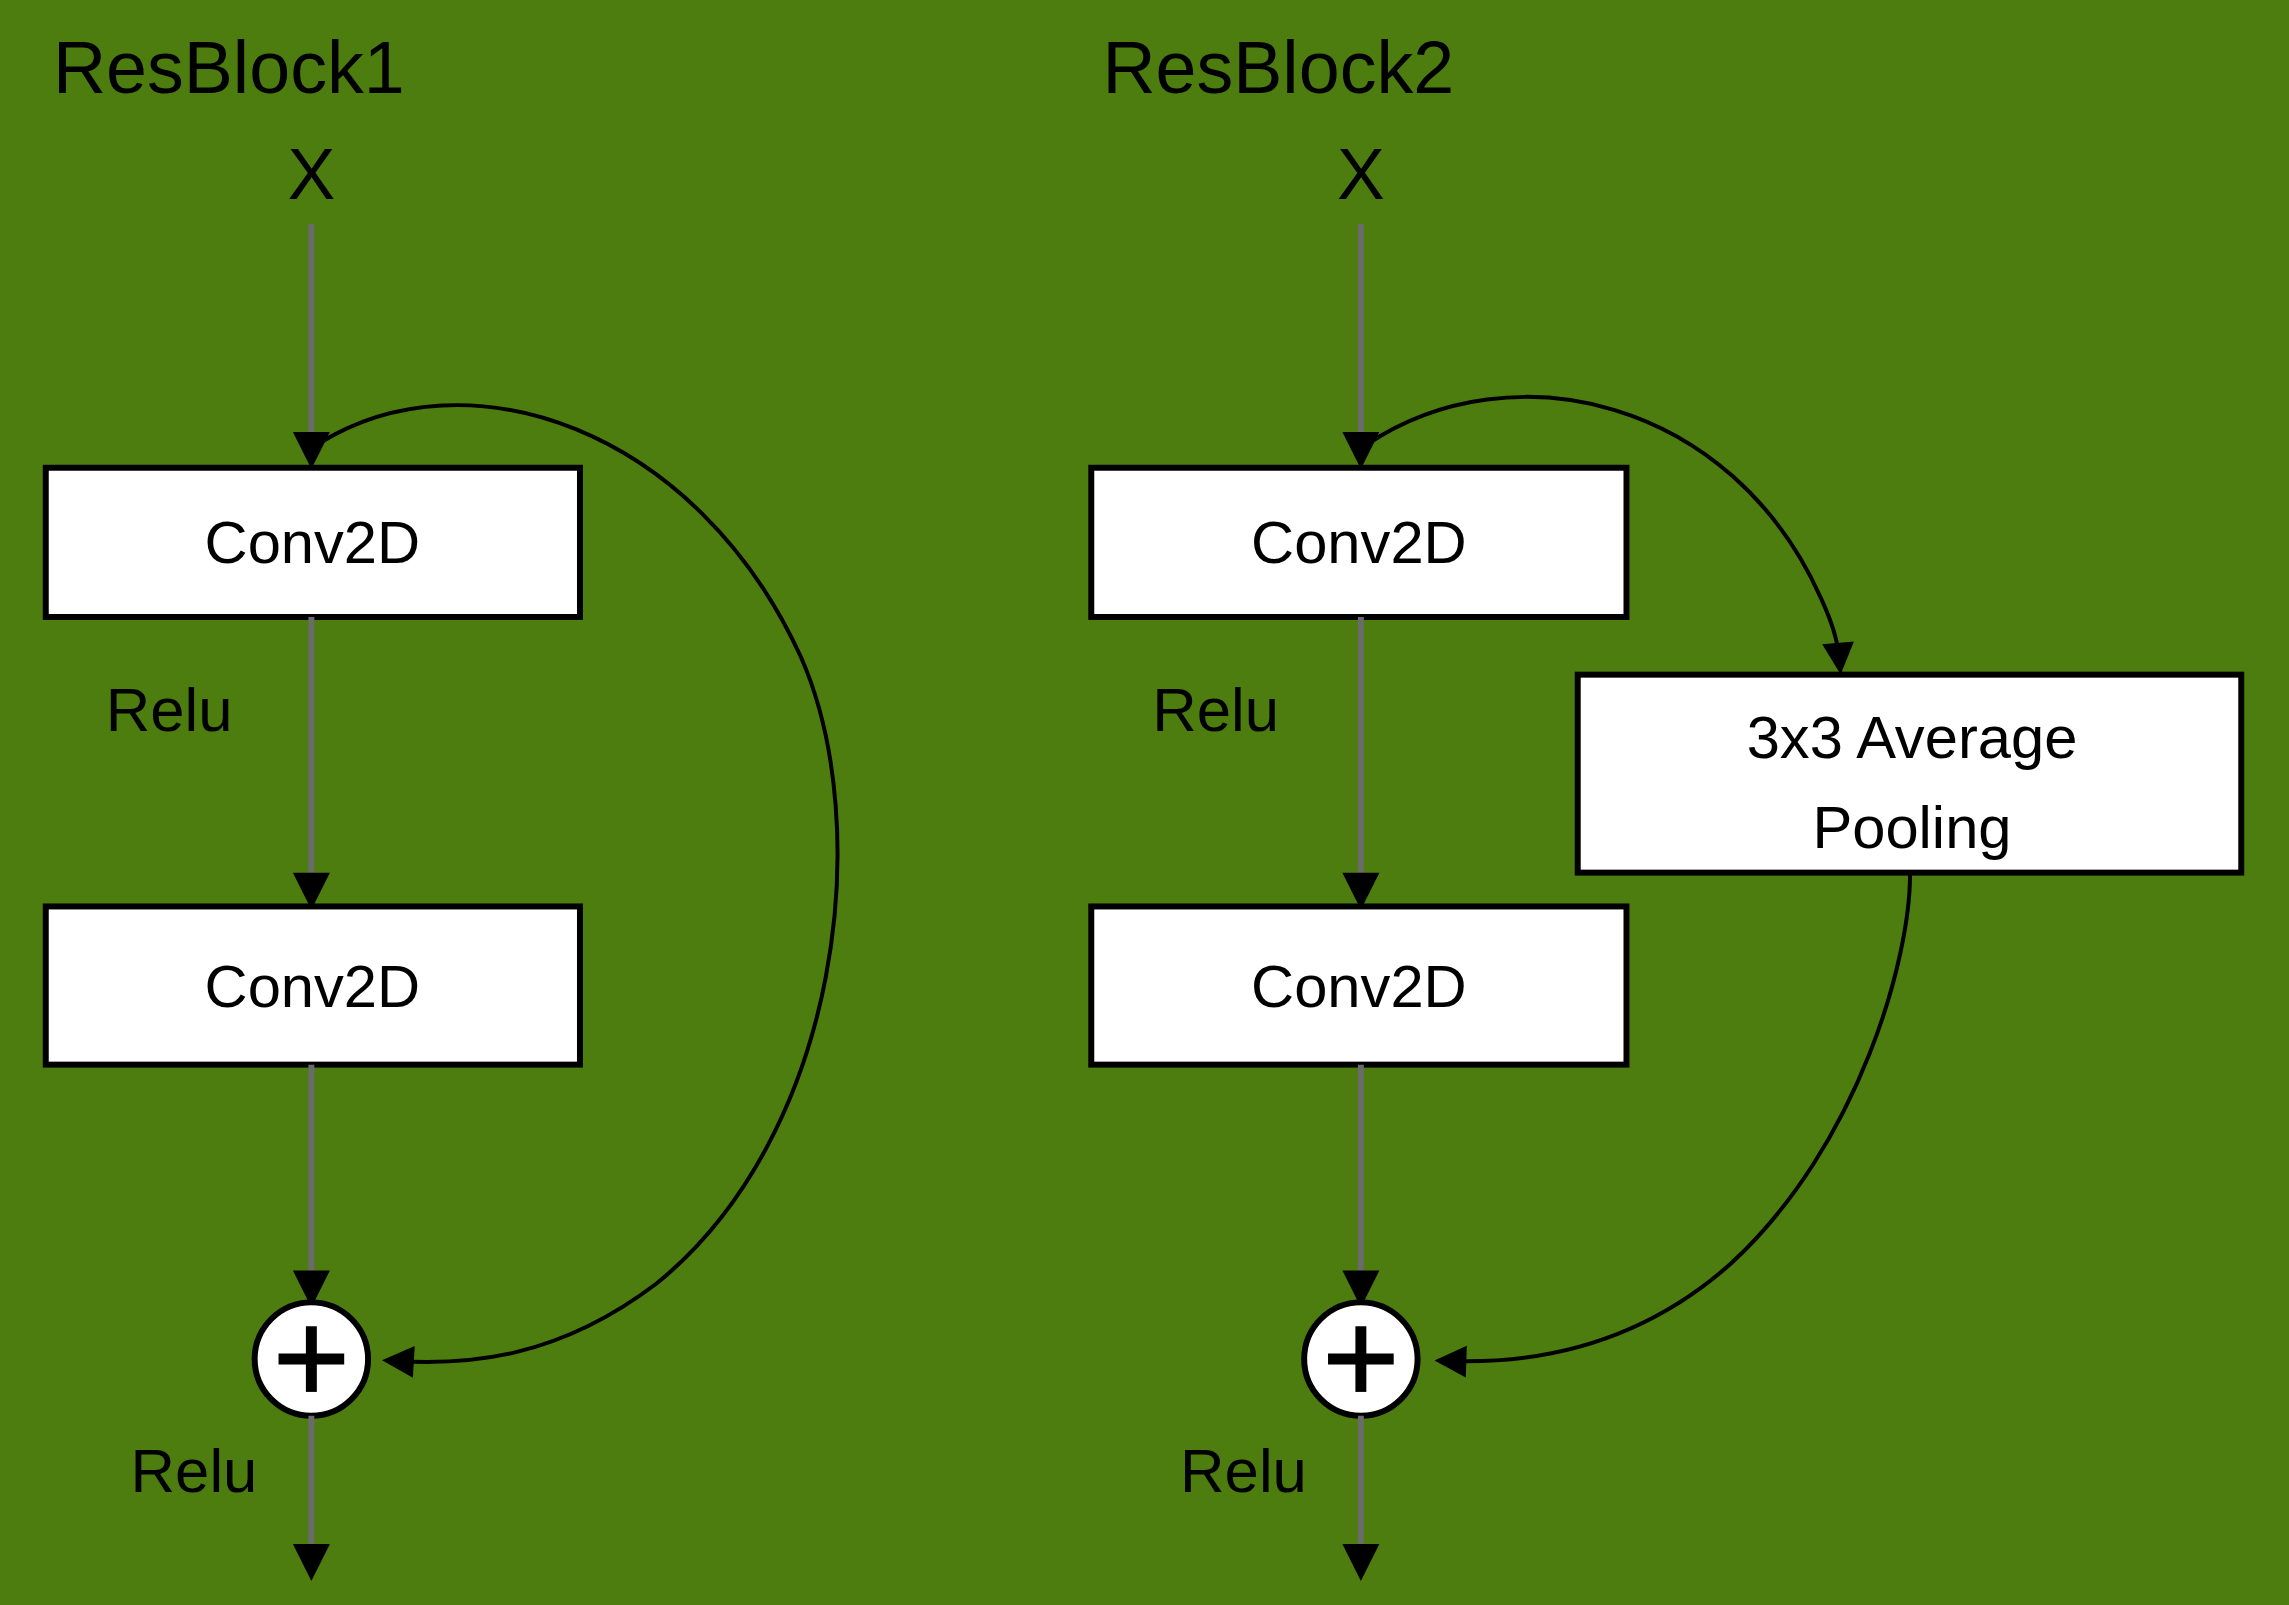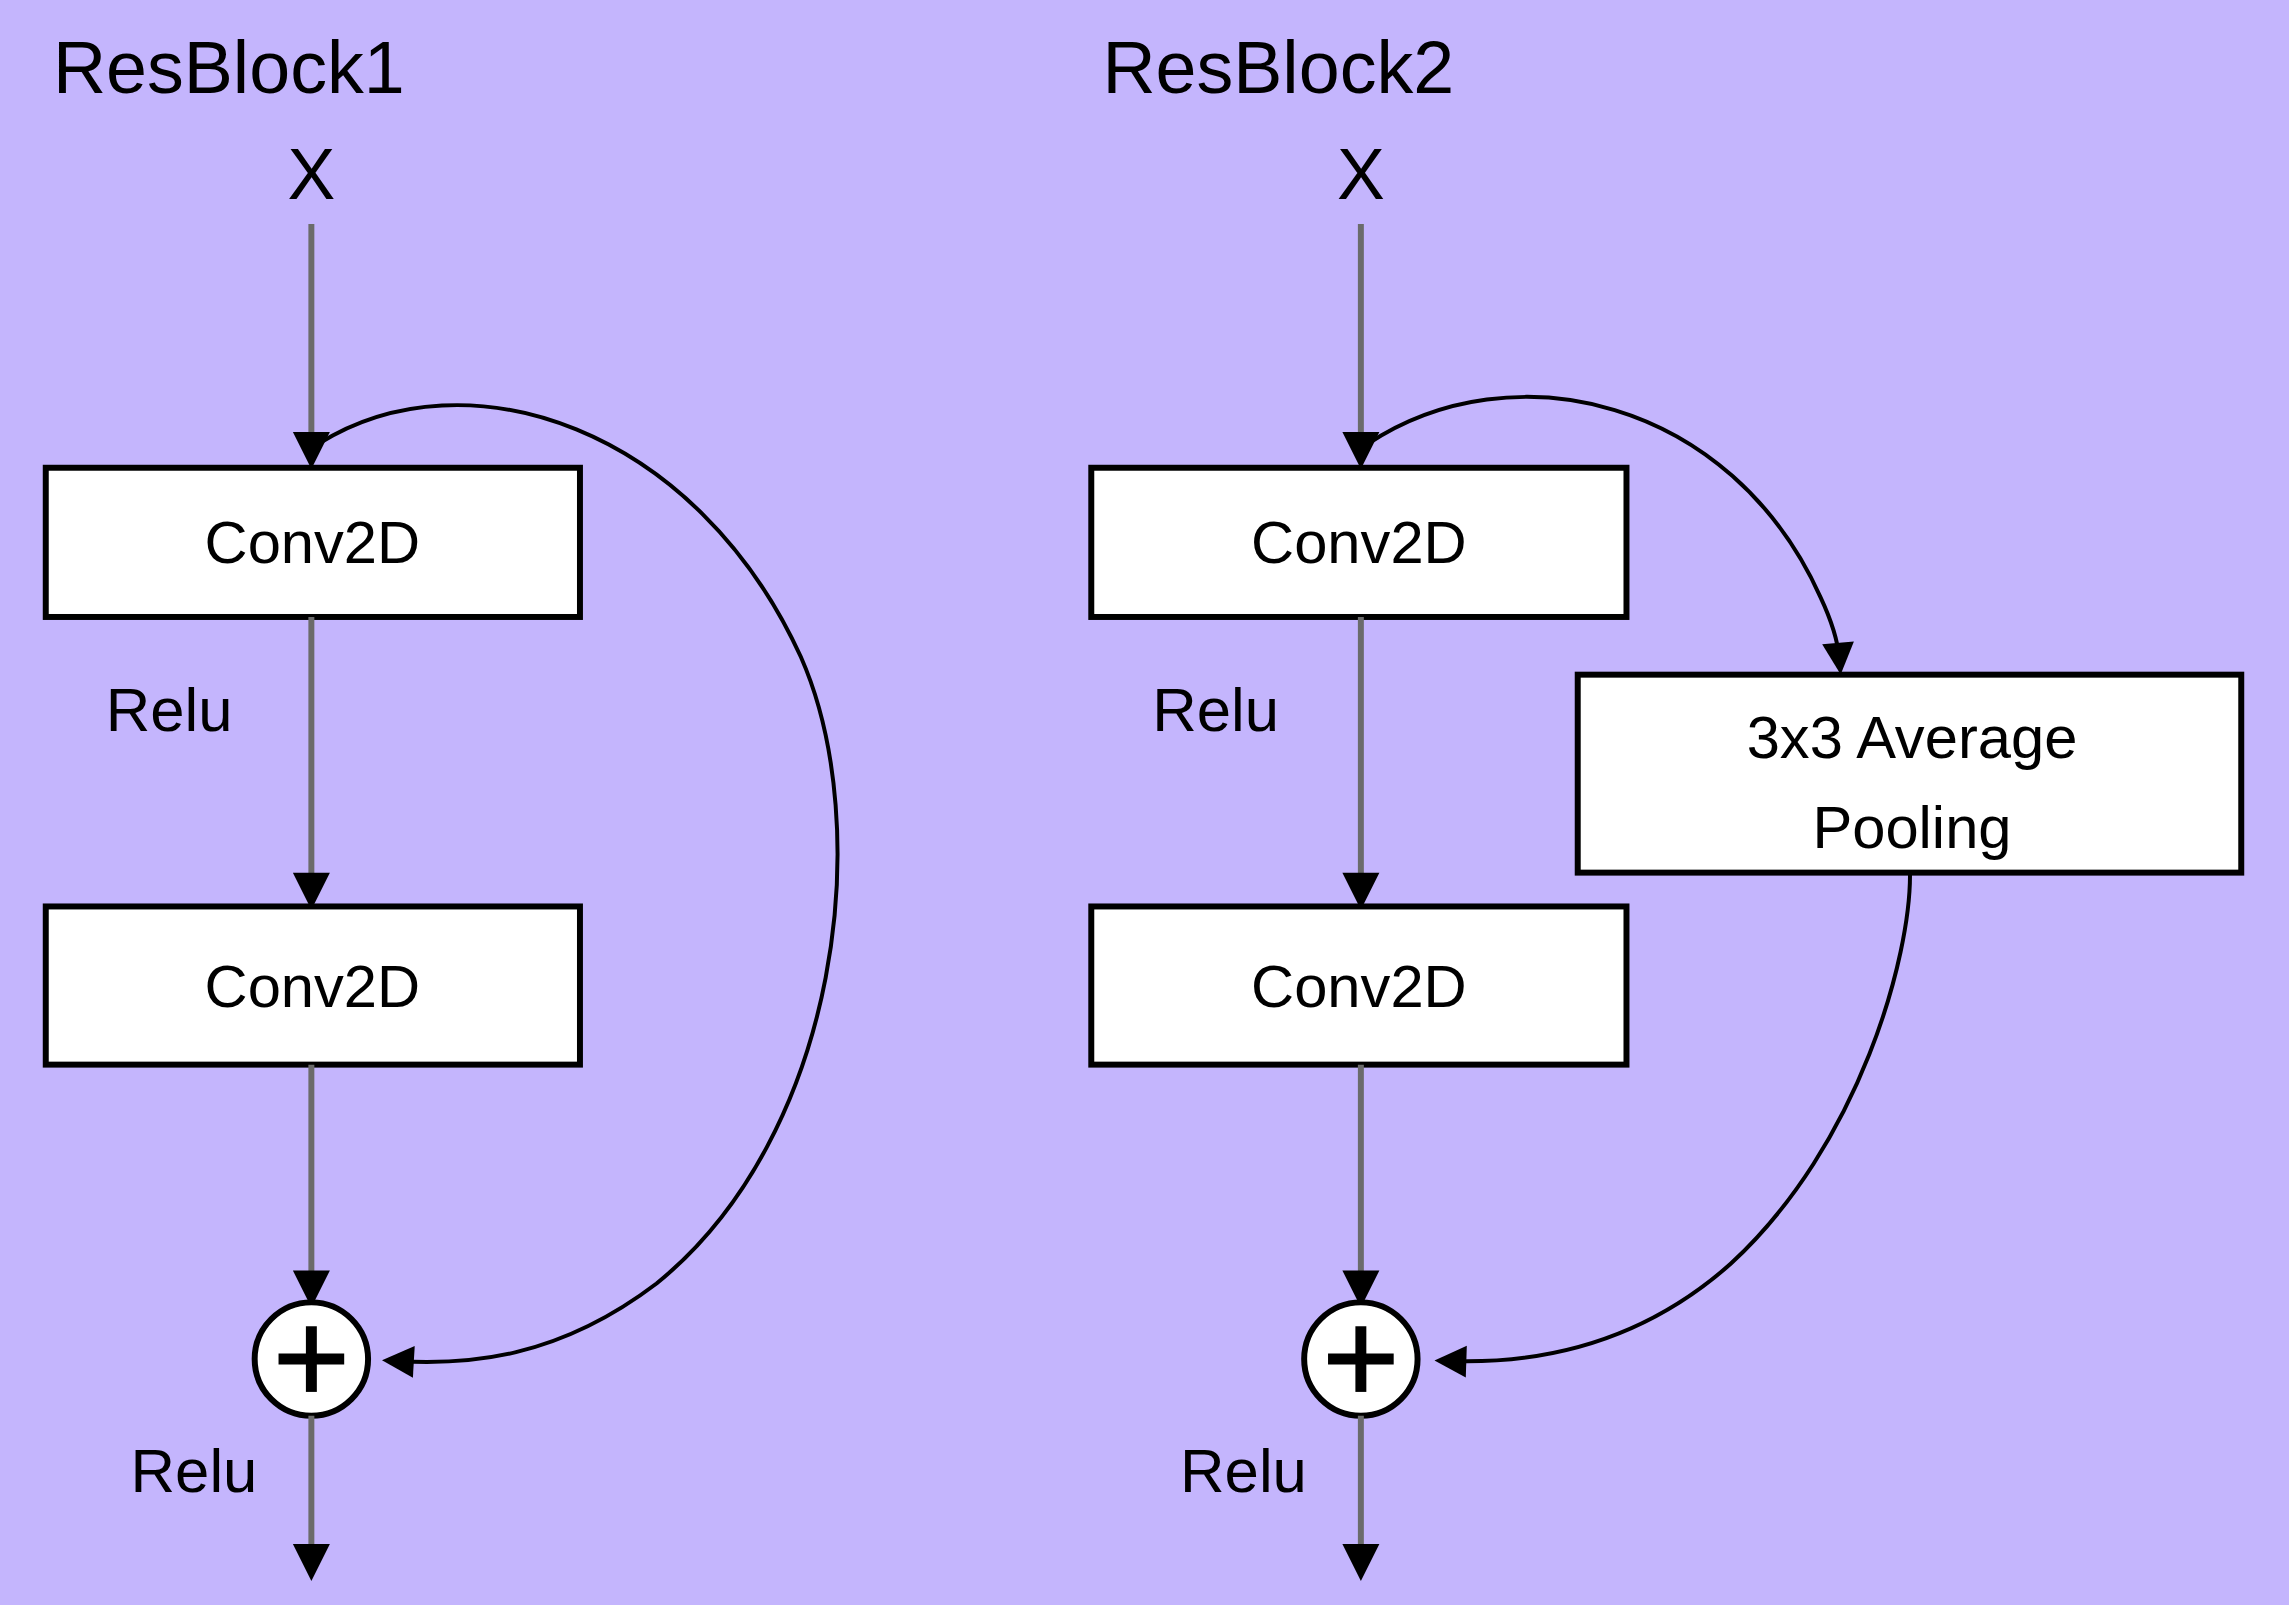--- a/index.html
+++ b/index.html
@@ -7,21 +7,21 @@
     padding: 0;
     background: #ffffff;
   }
   body {
     font-family: "Liberation Sans", sans-serif;
   }
   #canvas {
     position: relative;
     width: 2289px;
     height: 1606px;
-    background: #c4b5fd;
+    background: #4d7c0f;
     overflow: hidden;
   }
   #diagram-svg {
     position: absolute;
     left: 0;
     top: 0;
     width: 2289px;
     height: 1606px;
   }
   .blk-title {

